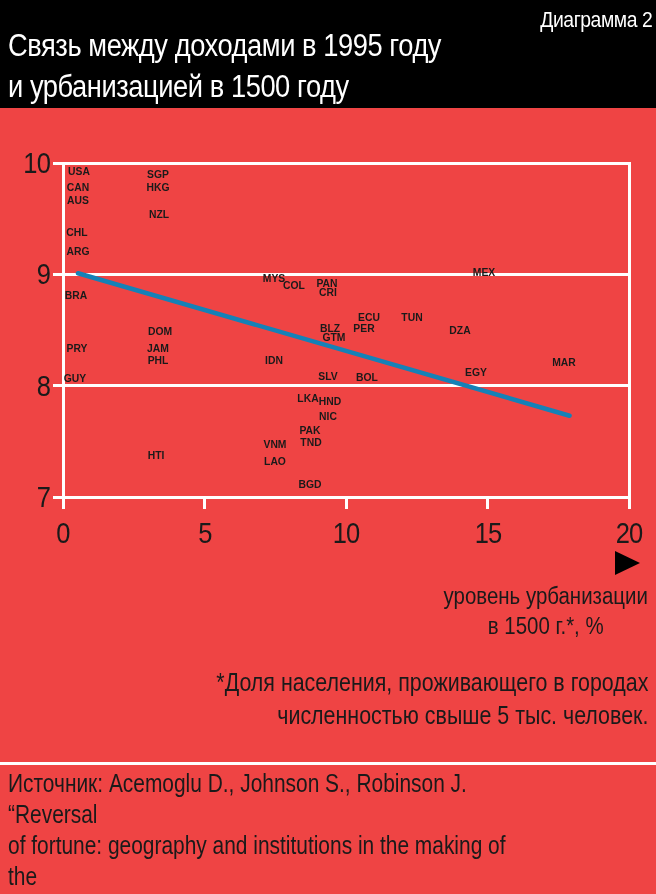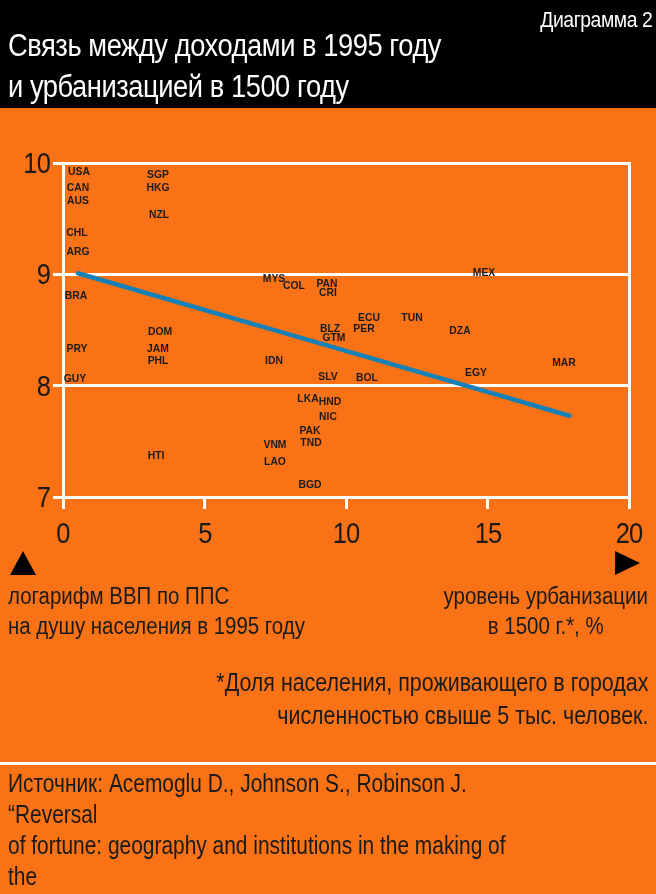--- a/index.html
+++ b/index.html
@@ -1,16 +1,16 @@
 <!DOCTYPE html>
 <html><head>
 <meta charset="utf-8">
 <style>
   html,body{margin:0;padding:0;}
-  .page{position:relative;width:656px;height:894px;background:#f97316;
+  .page{position:relative;width:656px;height:894px;background:#ef4444;
     font-family:"Liberation Sans",sans-serif;color:#1a1a1a;overflow:hidden;}
   
   .hdr{position:absolute;left:0;top:0;width:656px;height:108px;background:#000;}
   .title{position:absolute;left:8px;top:4px;color:#fff;font-size:31px;line-height:41px;
     font-weight:400;white-space:pre-line;transform:scaleX(0.88);transform-origin:left top;
     letter-spacing:-0.5px;}
   .diag{position:absolute;right:4px;top:7px;color:#fff;font-size:22px;
     transform:scaleX(0.88);transform-origin:right top;letter-spacing:-0.5px;}
   
   .chart{position:absolute;left:0;top:108px;width:545px;height:442px;}
@@ -116,25 +116,20 @@
         <span class="cl" style="left: 267.435px; top: 238.253px;">HND</span>
         <span class="cl" style="left: 264.888px; top: 252.727px;">NIC</span>
         <span class="cl" style="left: 247.059px; top: 267.2px;">PAK</span>
         <span class="cl" style="left: 248.474px; top: 279.447px;">TND</span>
         <span class="cl" style="left: 211.967px; top: 280.56px;">VNM</span>
         <span class="cl" style="left: 212.25px; top: 298.373px;">LAO</span>
         <span class="cl" style="left: 247.342px; top: 320.64px;">BGD</span>
       </div>
   </section>
 
-  <div class="capL">
-    <div class="arrUp"></div>
-    <div class="capTxtL">логарифм ВВП по ППС
-на душу населения в 1995 году</div>
-  </div>
 
   <div class="capR">
     <div class="arrRt"></div>
     <div class="capTxtR">уровень урбанизации
 в 1500 г.*, %</div>
   </div>
 
   <p class="footnote">*Доля населения, проживающего в городах
 численностью свыше 5 тыс. человек.</p>
 

